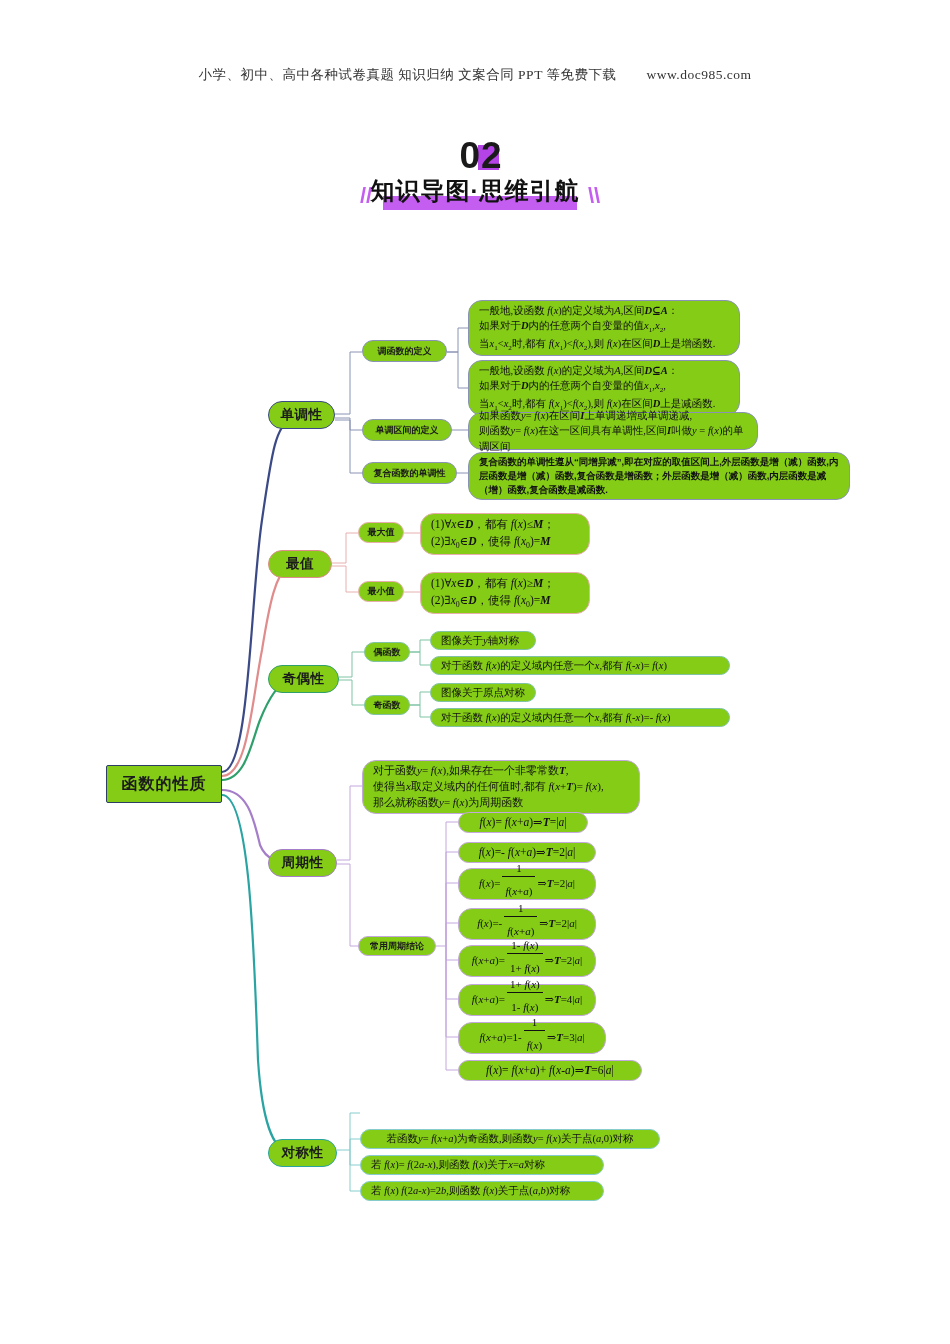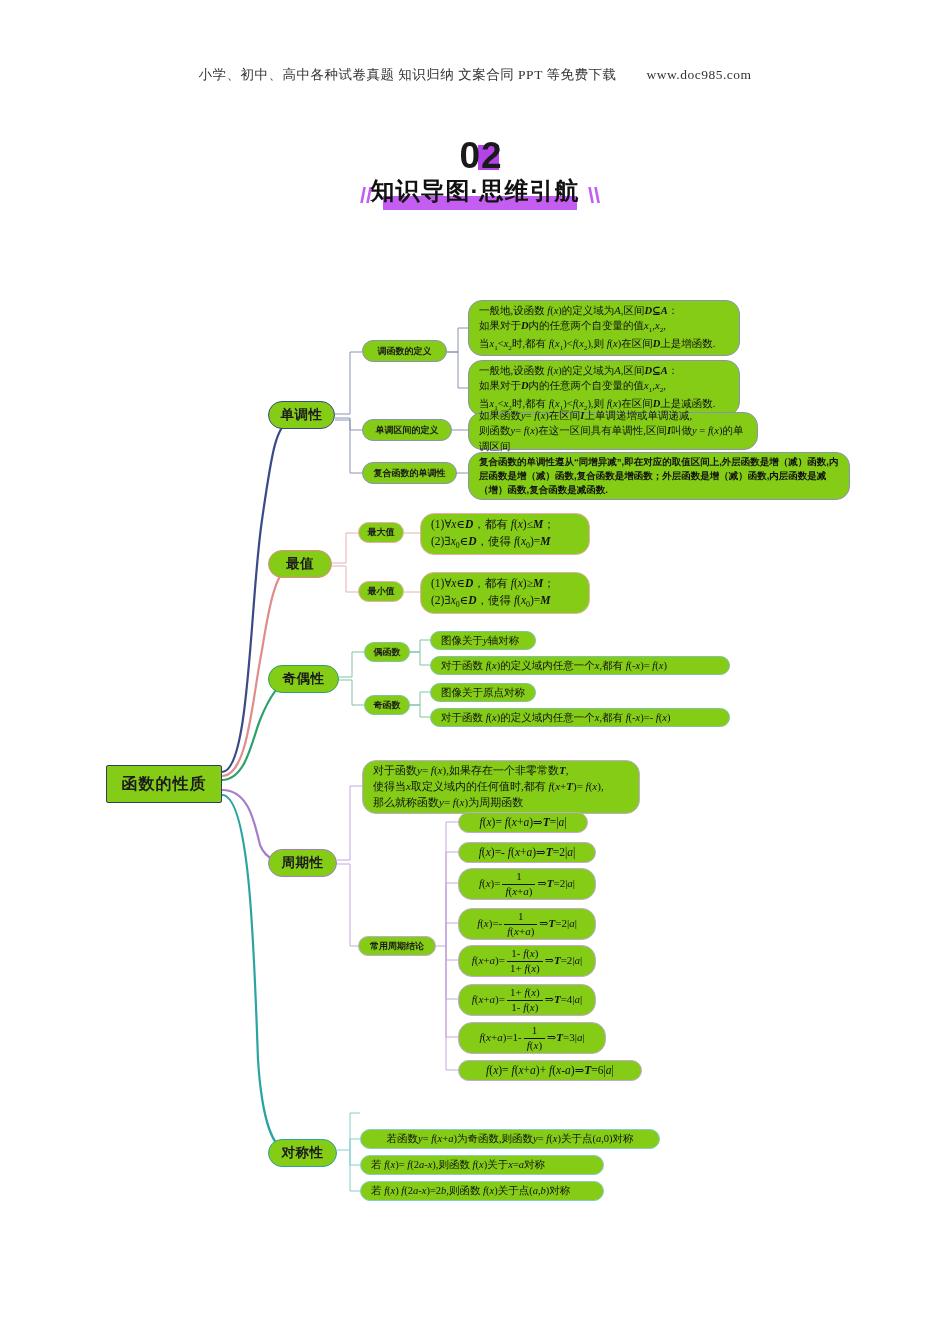--- a/index.html
+++ b/index.html
@@ -70,21 +70,21 @@
     justify-content:flex-start;align-items:center;
     font-family:"Liberation Serif","DejaVu Serif",serif;
     font-size:10.5px;color:#111;line-height:1.45;padding:4px 10px;
     text-align:left;
   }
   .leaf.sans{font-family:"Liberation Sans","DejaVu Sans",sans-serif;font-weight:700;font-size:9.5px;line-height:1.5;}
   .leaf i{font-style:italic;}
   .leaf b{font-weight:700;}
   .frac{display:inline-block;vertical-align:middle;text-align:center;margin:0 2px;}
   .frac .t{display:block;border-bottom:1px solid #111;padding:0 3px;line-height:1.25;}
-  .frac .b{display:block;padding:0 3px;line-height:1.25;}
+  .frac .b{display:block;padding:8px 3px;line-height:1.25;}
   sub{font-size:.68em;}
 </style>
 </head>
 <body>
 
 <div class="page">
 
   <div class="site-header">
     <span>小学、初中、高中各种试卷真题 知识归纳 文案合同 PPT 等免费下载</span>
     <span class="url">www.doc985.com</span>

